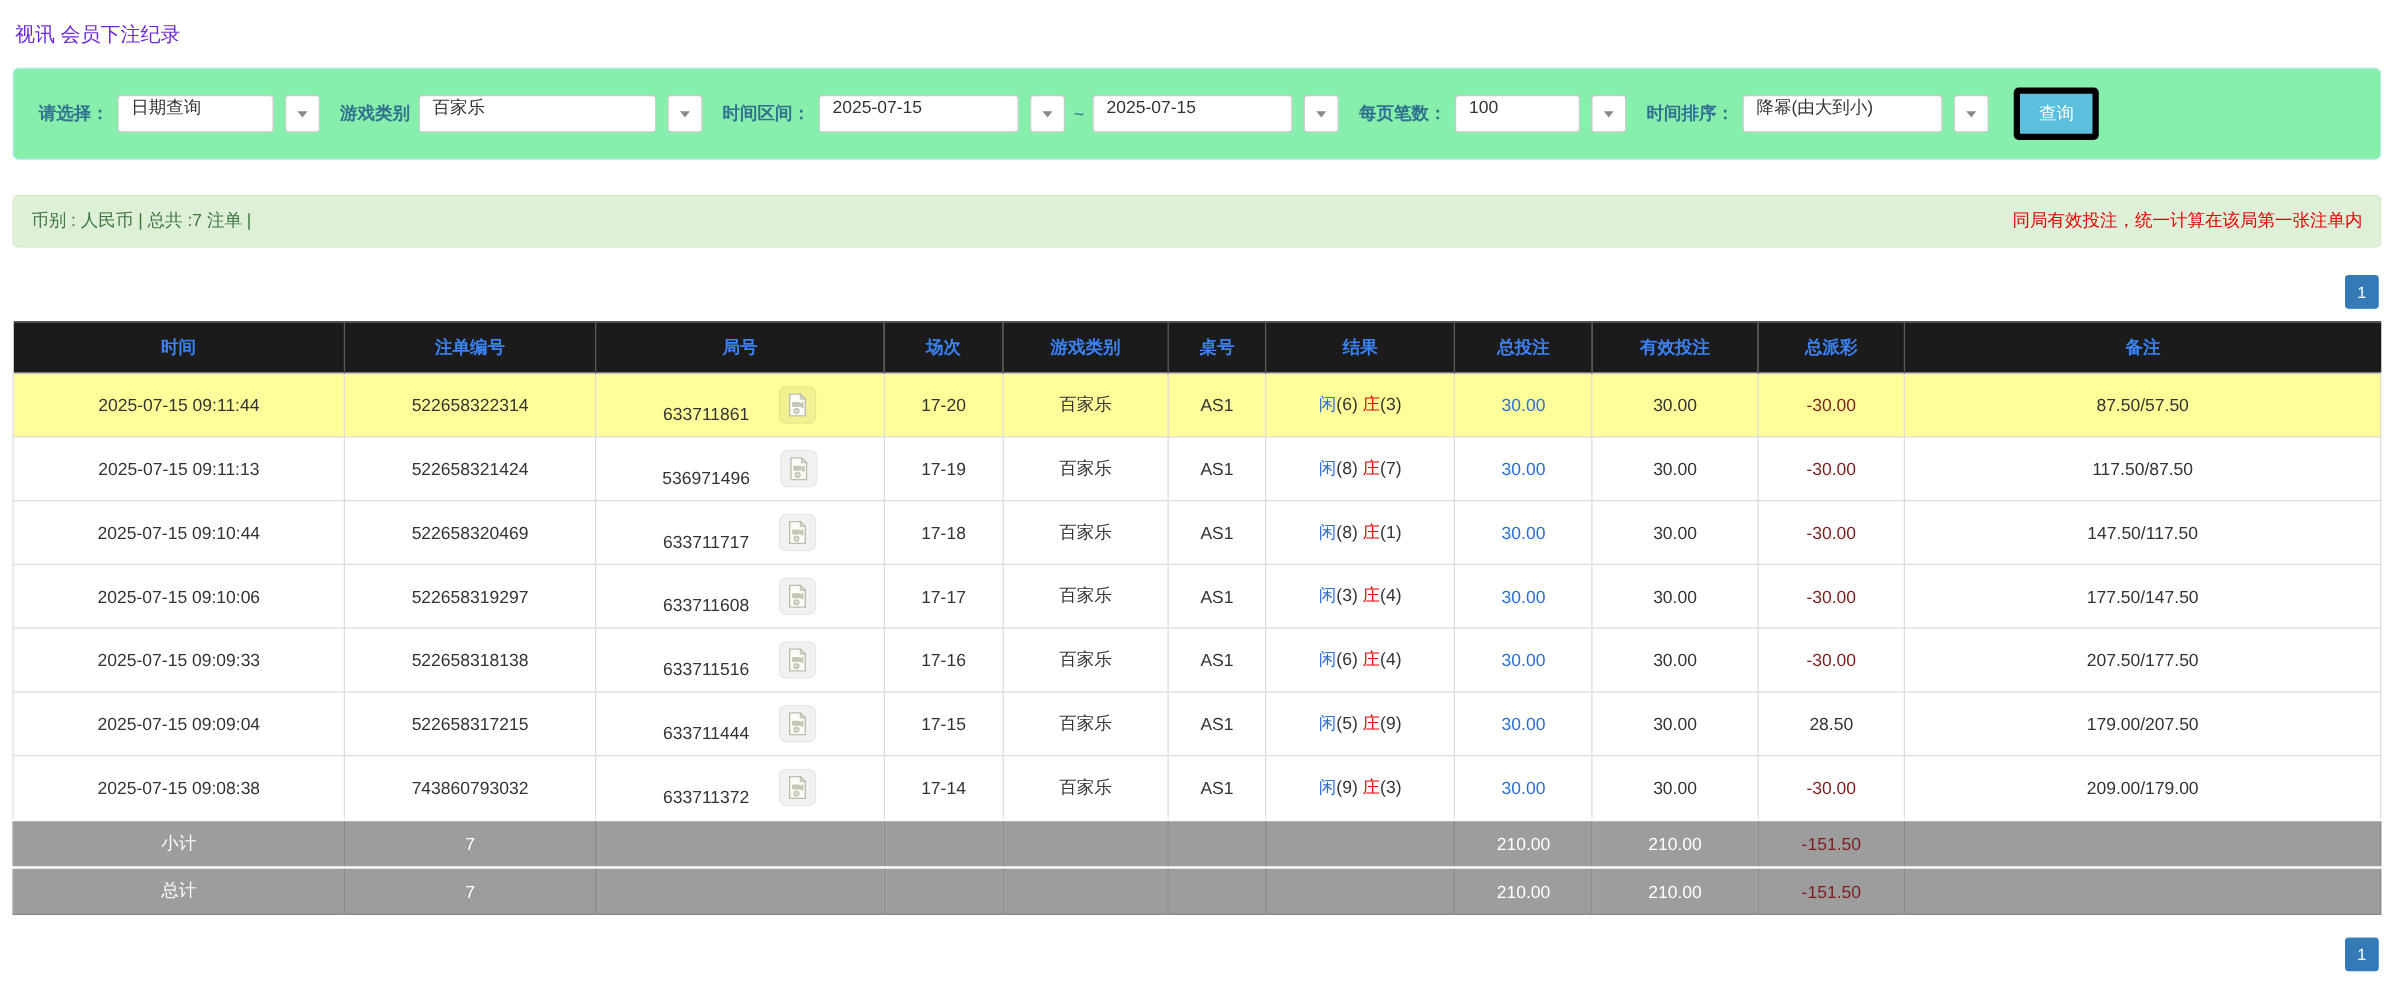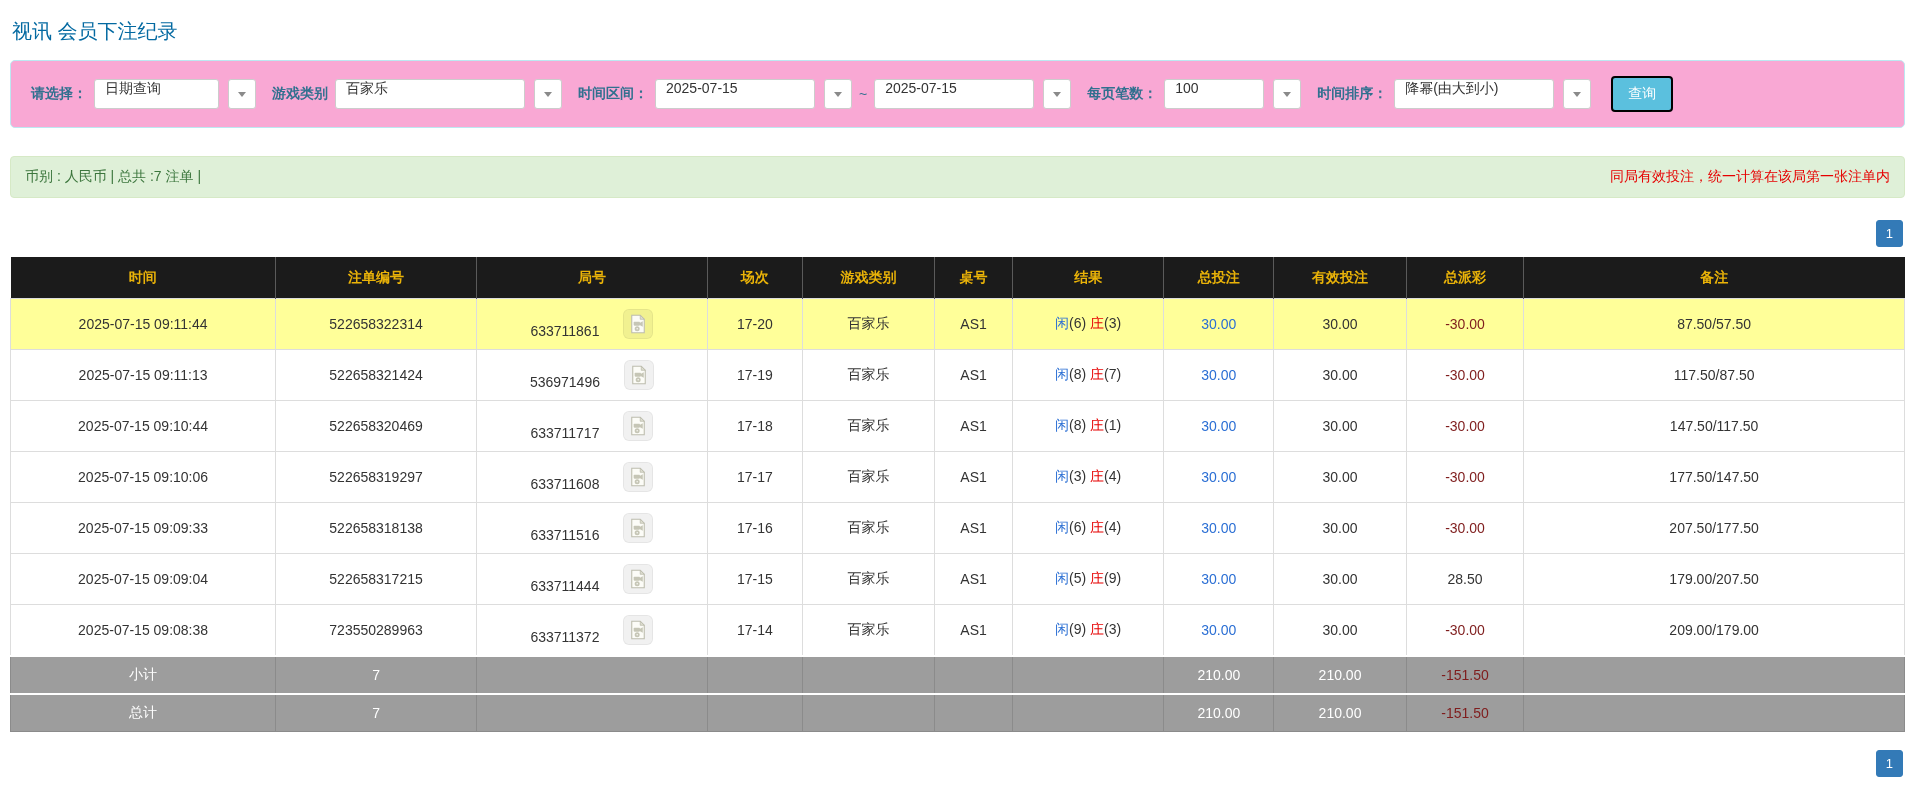--- a/index.html
+++ b/index.html
@@ -4,26 +4,26 @@
 <style>
   * { box-sizing: border-box; }
   html, body { margin: 0; padding: 0; background: #fff; }
   body {
     width: 1915px; height: 805px; overflow: hidden;
     font-family: "Liberation Sans", "DejaVu Sans", sans-serif;
     color: #333;
   }
   .page { padding: 6px 10px 0 10px; }
 
-  h1.title { font-size: 20px; font-weight: 500; color: #0369a1; margin: 12px 2px 15px 2px; }
+  h1.title { font-size: 16px; font-weight: 500; color: #6d28d9; margin: 12px 2px 15px 2px; }
 
   
   .filter-panel {
     display: flex; align-items: center;
-    background: #f9a8d4; border: 1px solid #bce8f1; border-radius: 5px;
+    background: #86efac; border: 1px solid #bce8f1; border-radius: 5px;
     padding: 15px 20px; gap: 8px;
   }
   .fgroup { display: flex; align-items: center; gap: 7px; margin-right: 8px; }
   .flabel { color: #31708f; font-weight: bold; font-size: 14px; white-space: nowrap; }
   .sel {
     display: inline-flex; align-items: flex-start; height: 30px;
     background: #fff; border: 1px solid #ccc; border-radius: 3px;
     padding: 0 10px; font-size: 14px; color: #333; cursor: pointer; overflow: hidden;
     white-space: nowrap;
   }
@@ -32,21 +32,21 @@
     display: inline-flex; align-items: center; justify-content: center;
     margin-left: 2px; cursor: pointer; padding: 0;
   }
   .caret {
     width: 0; height: 0; display: inline-block;
     border-left: 4px solid transparent; border-right: 4px solid transparent;
     border-top: 5px solid #8a8a8a;
   }
   .tilde { color: #31708f; font-size: 14px; }
   .btn-query {
-    background: #5bc0de; border: 2px solid #000000; color: #fff;
+    background: #5bc0de; border: 5px solid #000000; color: #fff;
     font-size: 14px; padding: 7px 15px; border-radius: 4px; cursor: pointer; margin-left: 4px;
     font-family: inherit;
   }
 
   
   .result-bar {
     display: flex; justify-content: space-between; align-items: center;
     background: #dff0d8; border: 1px solid #d6e9c6; border-radius: 4px;
     padding: 11px 14px; margin-top: 28px; font-size: 14px;
   }
@@ -58,21 +58,21 @@
   .pager.bottom { margin: 18px 2px 0 2px; }
   .page-btn {
     display: inline-block; min-width: 14px; padding: 5px 9px;
     background: #337ab7; border: 1px solid #337ab7; color: #fff;
     font-size: 13px; border-radius: 3px; text-align: center; cursor: pointer;
   }
 
   
   table.grid { width: 100%; border-collapse: collapse; text-align: center; font-size: 14px; color: #333; table-layout: fixed; }
   .grid thead th {
-    background: #1b1b1b; color: #eab308; font-weight: bold; font-size: 14px;
+    background: #1b1b1b; color: #3b82f6; font-weight: bold; font-size: 14px;
     padding: 11px 4px; border-right: 1px solid #5a5a5a; border-top: 1px solid #1b1b1b;
   }
   .grid thead th:last-child { border-right: none; }
   .grid tbody td { border: 1px solid #ddd; padding: 10px 4px; background: #fff; }
   .grid tbody tr.hl td { background: #ffff99; }
   .grid tfoot td {
     background: #9d9d9d; color: #fff; padding: 9px 4px;
     border: 1px solid #8b8b8b; border-top: 2px solid #fff; font-size: 14px;
   }
   .round { display: inline-flex; align-items: flex-end; gap: 24px; }
@@ -338,21 +338,21 @@
           <td>百家乐</td>
           <td>AS1</td>
           <td><span class="blue">闲</span><span>(5)</span> <span class="red">庄</span><span>(9)</span></td>
           <td><a class="betlink">30.00</a></td>
           <td>30.00</td>
           <td><span class="">28.50</span></td>
           <td>179.00/207.50</td>
         </tr>
         <tr>
           <td>2025-07-15 09:08:38</td>
-          <td>723550289963</td>
+          <td>743860793032</td>
           <td><span class="round">
               <span>633711372</span>
               <span class="vbtn">
                 <svg width="20" height="20" viewBox="0 0 24 24">
                   <path d="M4.5 1.5h10.2l4.8 4.8v16.2H4.5z" fill="#fcfcf7" stroke="#bdbdae" stroke-width="1.3"></path>
                   <path d="M14.7 1.5l4.8 4.8h-4.8z" fill="#ddddd0" stroke="#bdbdae" stroke-width="1"></path>
                   <rect x="6.8" y="9.2" width="7.6" height="4.8" rx="1" fill="#c6c6b6"></rect>
                   <path d="M14.4 10.4l3.3-1.7v6.6l-3.3-1.7z" fill="#c6c6b6"></path>
                   <circle cx="11" cy="17.8" r="3" fill="#c6c6b6"></circle>
                   <circle cx="11" cy="17.8" r="0.9" fill="#fcfcf7"></circle>

